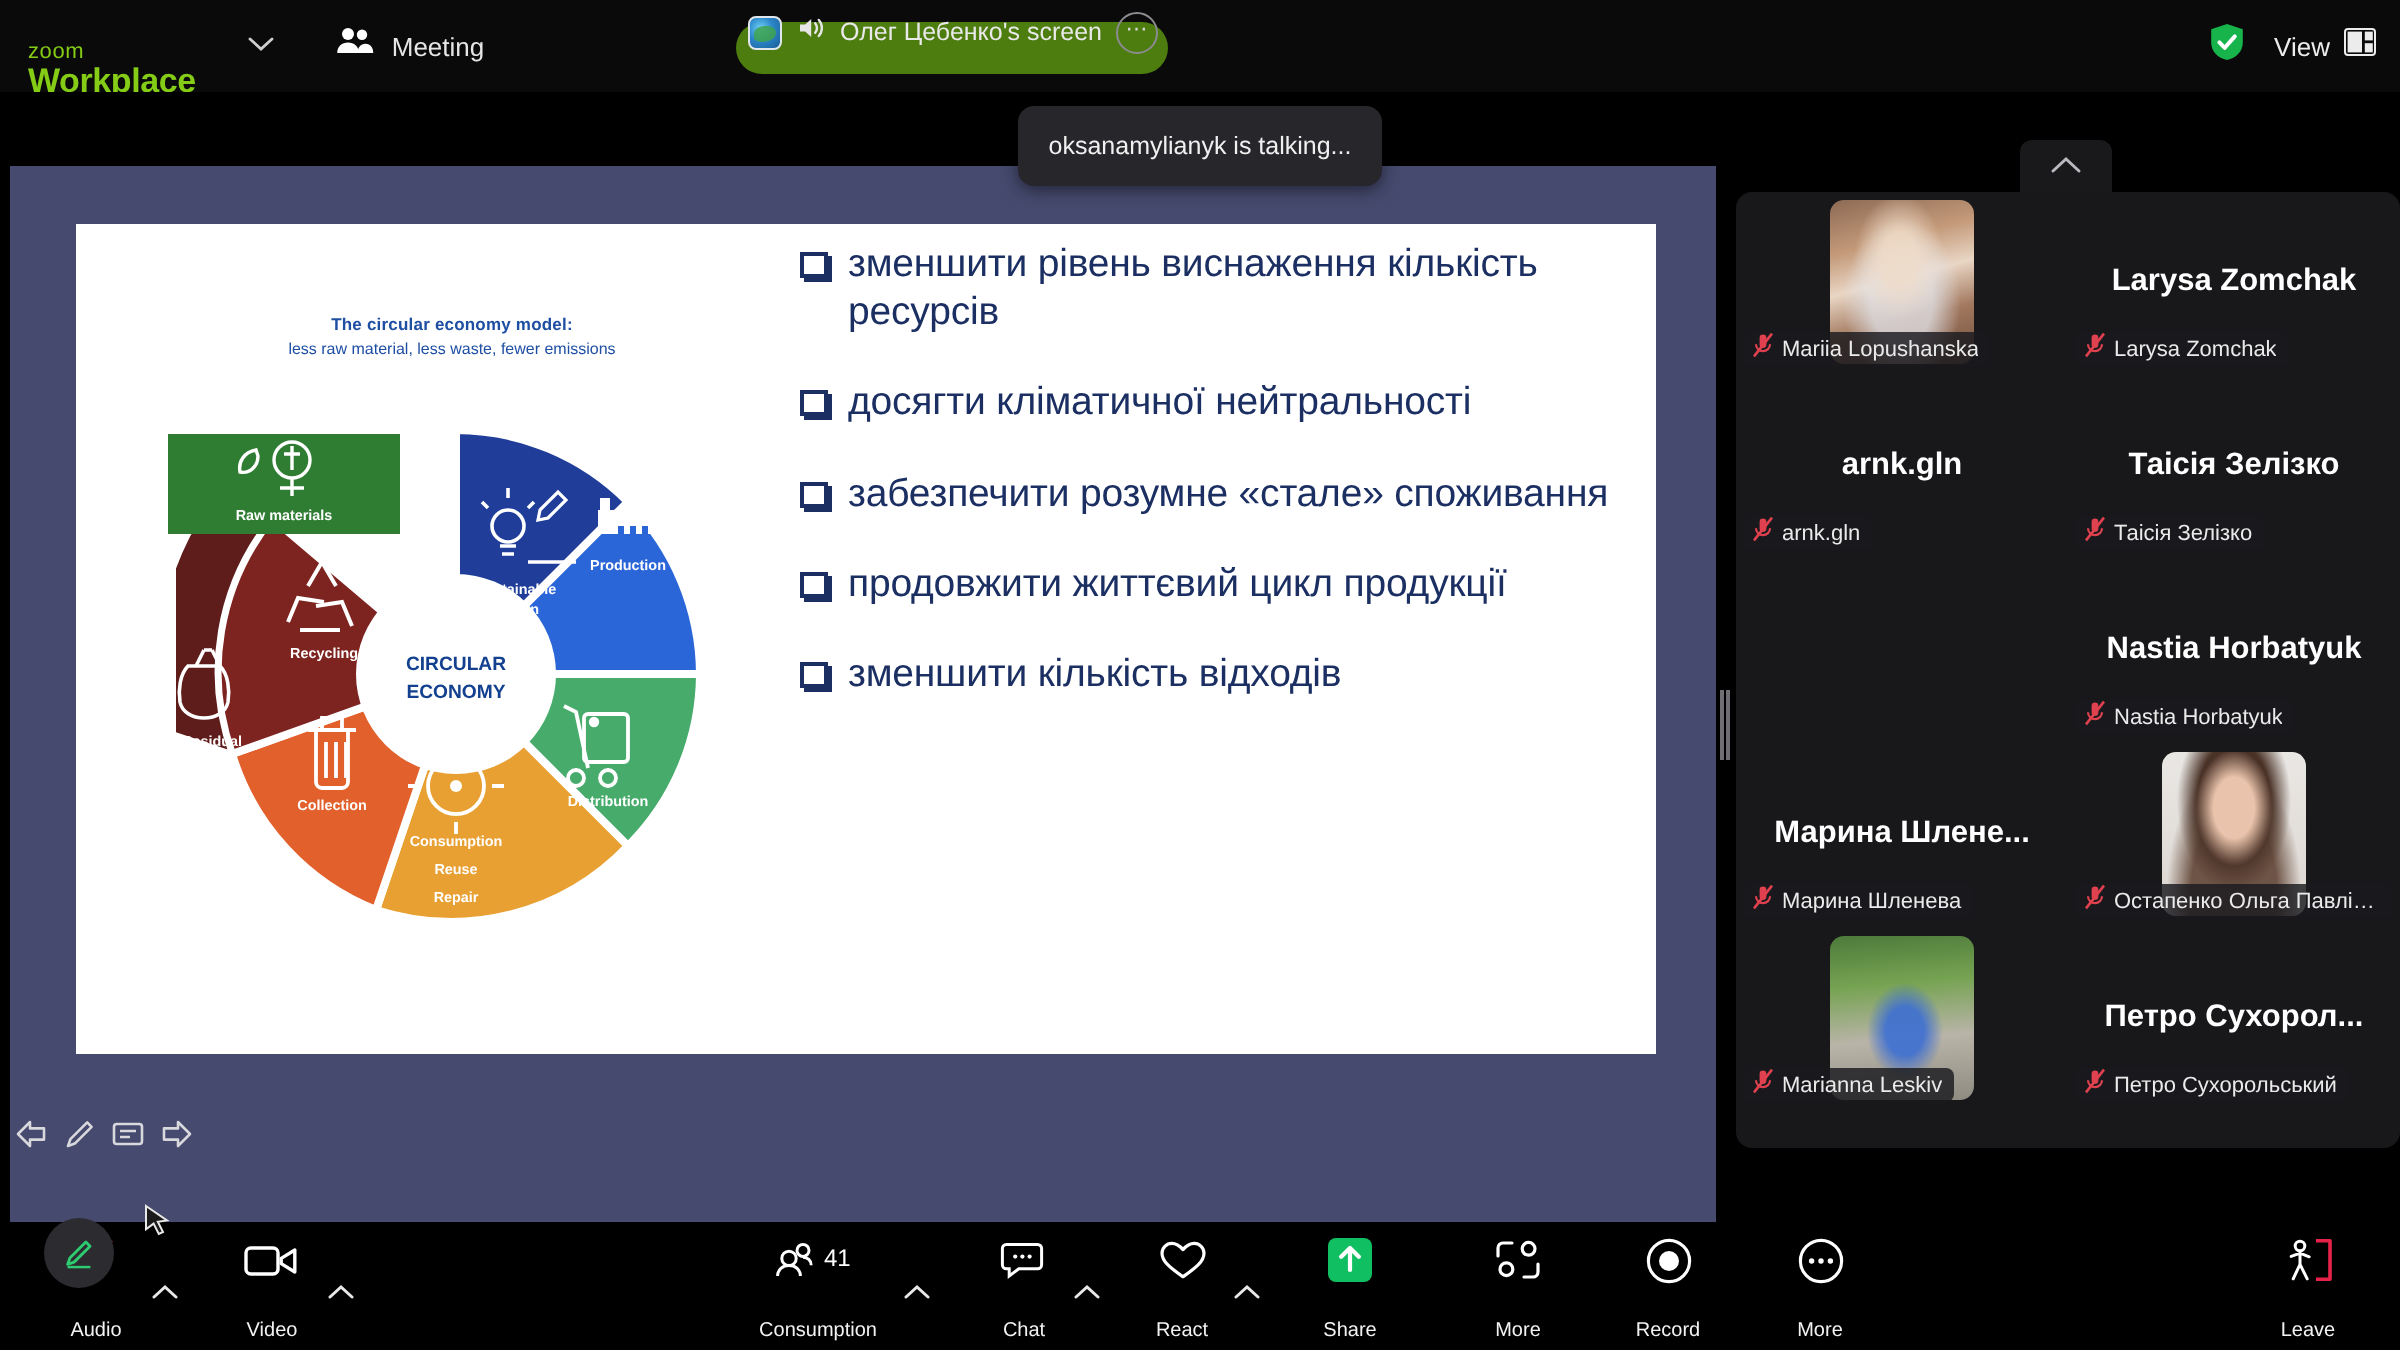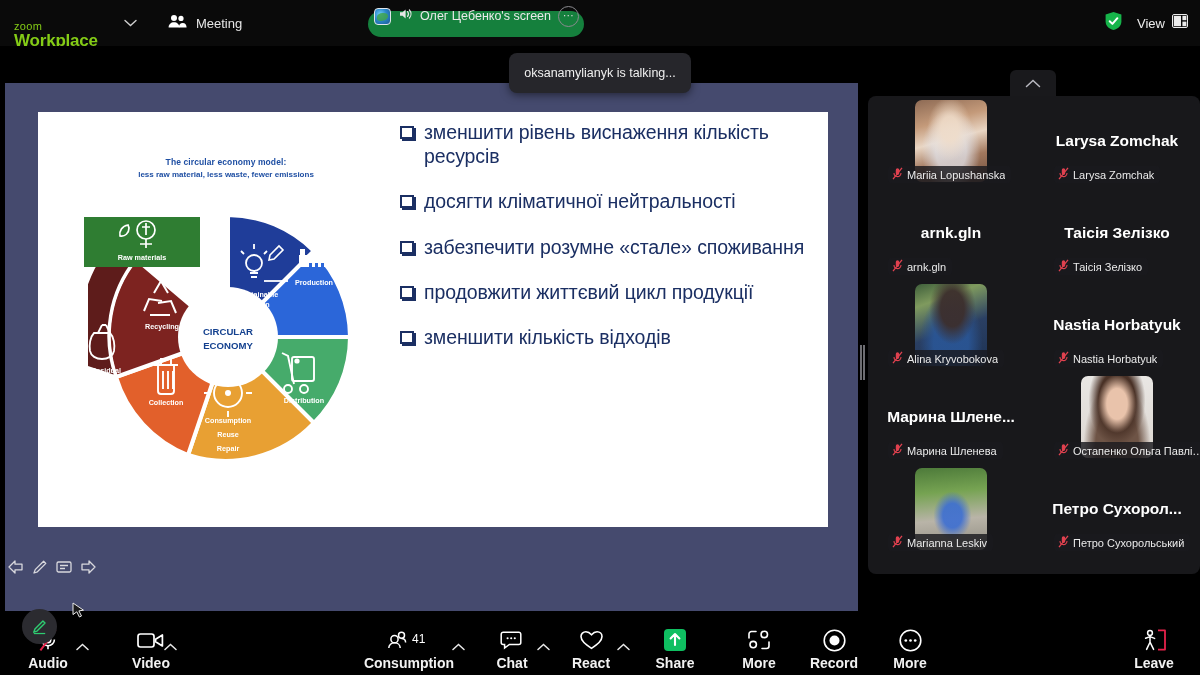--- a/index.html
+++ b/index.html
@@ -20,21 +20,21 @@
   .zoom-logo .z1 { font-size: 11px; letter-spacing: .3px; display: block; font-weight: 400;}
   .zoom-logo .z2 { font-size: 17px; font-weight: 700; display: block; letter-spacing: -.2px;}
   .tb-caret {
     margin-left: 24px; color: #cfcfcf; font-size: 11px; cursor: pointer;
     width: 18px; text-align: center;
   }
   .tb-meeting { display: flex; align-items: center; gap: 9px; margin-left: 28px; cursor: pointer; }
   .tb-meeting .lbl { color: #e6e6e6; font-size: 13px; }
   .share-pill {
     position: absolute; left: 368px; top: 11px; height: 26px;
-    background: #15803d; border-radius: 13px; display: flex; align-items: center;
+    background: #4d7c0f; border-radius: 13px; display: flex; align-items: center;
     padding: 0 5px 16px 6px; gap: 7px;
   }
   .share-pill .ptxt { color: #e9e9e9; font-size: 12.5px; white-space: nowrap; }
   .appicon {
     width: 17px; height: 17px; border-radius: 4px;
     background: radial-gradient(circle at 35% 35%, #6fd0f5 0%, #2a86c9 45%, #1c5c96 100%);
     border: 1px solid #dfe6ec; flex: none; position: relative; overflow: hidden;
   }
   .appicon::after {
     content: ""; position: absolute; left: 2px; top: 4px; width: 11px; height: 8px;
@@ -69,21 +69,21 @@
   }
 
   
   .diagram { position: absolute; left: 18px; top: 45px; width: 340px; height: 360px; }
   .dia-title {
     position: absolute; left: 0; top: 0; width: 340px; text-align: center;
     color: #1f4fa3; font-size: 8.5px; font-weight: 700; letter-spacing: .1px;
   }
   .dia-sub {
     position: absolute; left: 0; top: 13px; width: 340px; text-align: center;
-    color: #1f4fa3; font-size: 8px; font-weight: 700;
+    color: #1f4fa3; font-size: 8px; font-weight: 400;
   }
   .wheel { position: absolute; left: 32px; top: 40px; width: 280px; height: 280px; }
   .wheel svg { display:block; }
   .seg-label {
     fill: #ffffff; font-family: "Liberation Sans", sans-serif; font-size: 7.2px;
     font-weight: 700; text-anchor: middle;
   }
   .hub-label { fill: #14418f; font-size: 9.6px; font-weight: 700; text-anchor: middle; }
   .rawm-box {
     position: absolute; left: 28px; top: 60px; width: 116px; height: 50px;
@@ -138,40 +138,40 @@
     position: absolute; left: 50%; top: 4px; transform: translateX(-50%);
     width: 72px; height: 82px; border-radius: 7px; overflow: hidden;
   }
   .tile .initials {
     position: absolute; left: 0; top: 0; width: 166px; height: 90px;
     display: flex; align-items: center; justify-content: center;
     color: #fff; font-size: 15.5px; font-weight: 700; padding: 0 6px;
     white-space: nowrap; overflow: hidden;
   }
   .tile .nameplate {
-    position: absolute; left: 20px; bottom: 3px; max-width: 158px; height: 17px;
+    position: absolute; left: 4px; bottom: 3px; max-width: 158px; height: 17px;
     background: rgba(26,26,30,.82); border-radius: 4px; display: flex;
     align-items: center; gap: 4px; padding: 0 6px 0 4px;
   }
   .tile .nm {
     color: #eaeaea; font-size: 11px; white-space: nowrap; overflow: hidden;
     text-overflow: ellipsis;
   }
   .ph { position:absolute; inset:0; }
 
   
   .bottombar {
     position: absolute; left: 0; bottom: 0; width: 1200px; height: 54px; background: #000;
   }
   .btn {
     position: absolute; bottom: 4px; display: flex; flex-direction: column;
     align-items: center; cursor: pointer; width: 74px;
   }
   .btn .ico { height: 26px; display: flex; align-items: center; justify-content: flex-start; }
-  .btn .lbl { color: #f2f2f2; font-size: 14px; margin-top: 2px; font-weight: bold; }
+  .btn .lbl { color: #f2f2f2; font-size: 10px; margin-top: 17px; }
   .caret-up {
     position: absolute; bottom: 22px; color: #e8e8e8; font-size: 10px; cursor: pointer;
   }
 </style>
 </head>
 <body>
 
 <div id="app">
 
   <div class="topbar">
@@ -459,36 +459,20 @@
           <svg width="11" height="13" viewBox="0 0 11 13">
               <path d="M5.5 1.2a1.7 1.7 0 0 1 1.7 1.7v3.4a1.7 1.7 0 0 1-3.4 0V2.9A1.7 1.7 0 0 1 5.5 1.2z" fill="#e0414f"></path>
               <path d="M2 6.1a3.5 3.5 0 0 0 7 0" stroke="#e0414f" stroke-width="1.1" fill="none"></path>
               <path d="M1 12.2 10 .8" stroke="#e0414f" stroke-width="1.3"></path>
             </svg>
         </span>
         <span class="nm">Таісія Зелізко</span>
       </div>
     </div>
 
-    <div class="tile" style="left:0;top:184px">
-      <div class="vid">
-        <div class="ph" style="background:linear-gradient(160deg,#3e5e3a 0%,#7f9a5e 22%,#2a3f63 55%,#1d3254 100%)"></div>
-        <div class="ph" style="background:radial-gradient(ellipse at 52% 30%,rgba(60,46,44,.95) 0 22%,rgba(0,0,0,0) 44%),radial-gradient(ellipse at 50% 72%,rgba(42,86,150,.9) 0 34%,rgba(0,0,0,0) 62%)"></div>
-      </div>
-      <div class="nameplate">
-        <span>
-          <svg width="11" height="13" viewBox="0 0 11 13">
-              <path d="M5.5 1.2a1.7 1.7 0 0 1 1.7 1.7v3.4a1.7 1.7 0 0 1-3.4 0V2.9A1.7 1.7 0 0 1 5.5 1.2z" fill="#e0414f"></path>
-              <path d="M2 6.1a3.5 3.5 0 0 0 7 0" stroke="#e0414f" stroke-width="1.1" fill="none"></path>
-              <path d="M1 12.2 10 .8" stroke="#e0414f" stroke-width="1.3"></path>
-            </svg>
-        </span>
-        <span class="nm">Alina Kryvobokova</span>
-      </div>
-    </div>
 
     <div class="tile" style="left:166px;top:184px">
       <div class="initials">Nastia Horbatyuk</div>
       <div class="nameplate">
         <span>
           <svg width="11" height="13" viewBox="0 0 11 13">
               <path d="M5.5 1.2a1.7 1.7 0 0 1 1.7 1.7v3.4a1.7 1.7 0 0 1-3.4 0V2.9A1.7 1.7 0 0 1 5.5 1.2z" fill="#e0414f"></path>
               <path d="M2 6.1a3.5 3.5 0 0 0 7 0" stroke="#e0414f" stroke-width="1.1" fill="none"></path>
               <path d="M1 12.2 10 .8" stroke="#e0414f" stroke-width="1.3"></path>
             </svg>
@@ -572,21 +556,21 @@
         </svg>
       </span>
       <span class="lbl">Audio</span>
     </div>
     <span class="caret-up" style="left:76px">
       <svg width="13" height="8" viewBox="0 0 13 8">
           <path d="M1 6.5 6.5 1.5 12 6.5" stroke="#e8e8e8" stroke-width="1.5" fill="none" stroke-linecap="round"></path>
         </svg>
     </span>
 
-    <div class="btn" style="left:114px">
+    <div class="btn" style="left:99px">
       <span class="ico">
         <svg width="28" height="20" viewBox="0 0 28 20">
           <rect x="1" y="4" width="16" height="13" rx="2.4" fill="none" stroke="#fff" stroke-width="1.7"></rect>
           <path d="M18.6 9.2 25.4 5v11l-6.8-4.2z" fill="none" stroke="#fff" stroke-width="1.7" stroke-linejoin="round"></path>
         </svg>
       </span>
       <span class="lbl">Video</span>
     </div>
     <span class="caret-up" style="left:164px">
       <svg width="13" height="8" viewBox="0 0 13 8">

